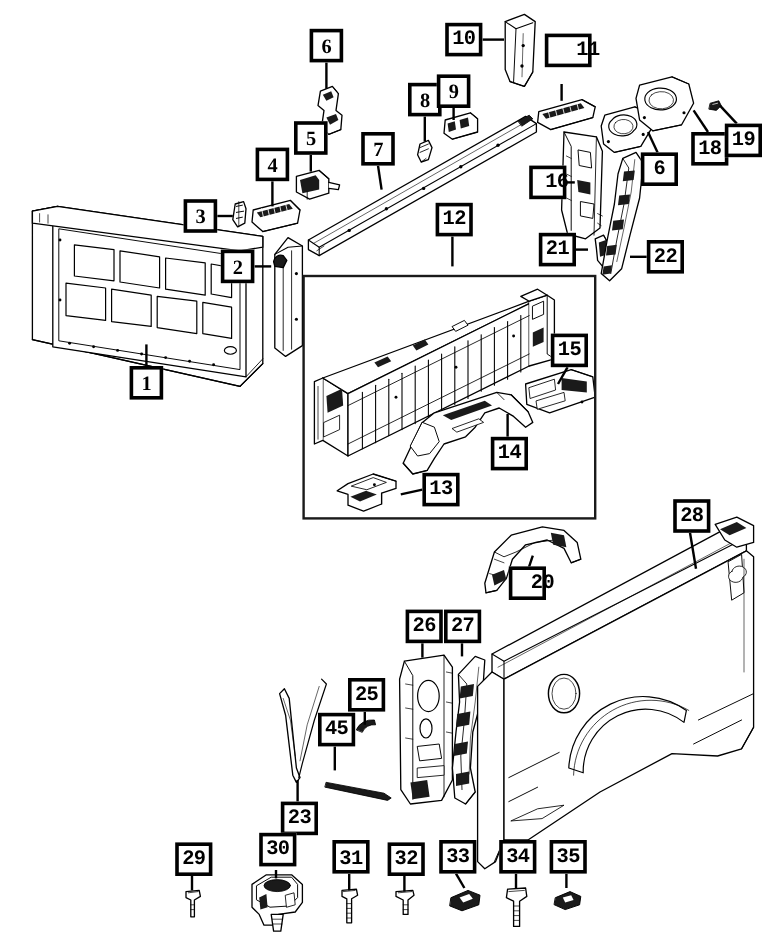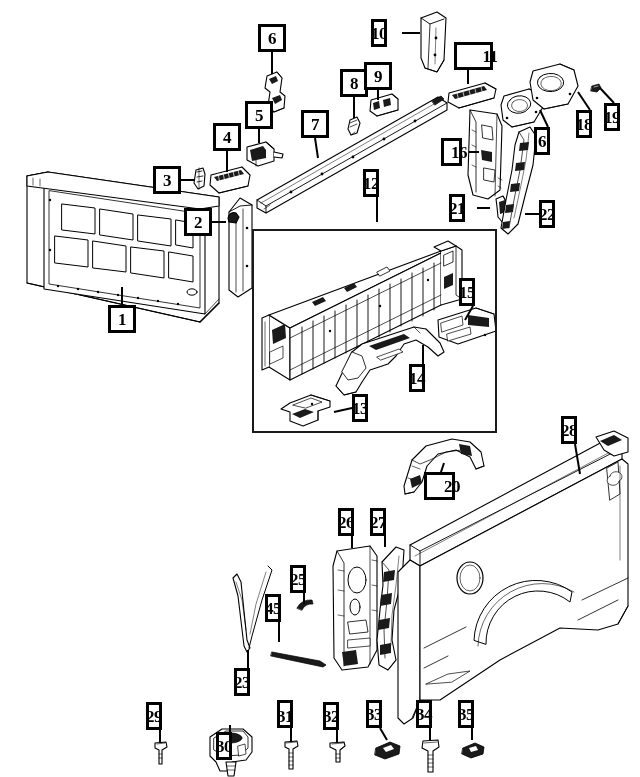--- a/index.html
+++ b/index.html
@@ -6,21 +6,21 @@
   body{width:640px;height:777px;position:relative;overflow:hidden;
        font-family:"Liberation Sans",sans-serif;}
   #stage{position:absolute;left:0;top:0;width:640px;height:777px;}
   svg.art{position:absolute;left:0;top:0;width:640px;height:777px;overflow:visible;}
   
   .callout{position:absolute;width:28px;height:28px;border:3px solid #000;
            background:#fff;box-sizing:border-box;display:flex;
            align-items:center;justify-content:center;
            font-family:"Liberation Serif",serif;font-weight:bold;
            font-size:17px;line-height:1;color:#000;letter-spacing:-0.5px;}
-  .callout.w2{width:16px;}
+  .callout.w2{width:31px;font-family:Liberation Mono, monospace;}
   .inset-box{position:absolute;border:2px solid #1a1a1a;background:transparent;
              box-sizing:border-box;}
 </style>
 </head>
 <body>
 
 <div id="stage">
 
   <svg class="art" viewBox="0 0 640 777">
     <g fill="none" stroke="#000" stroke-width="1.1" stroke-linejoin="round" stroke-linecap="round">
@@ -466,21 +466,21 @@
       </div>
       <div class="callout" style="left: 340px; top: 69px;">
         <span>8</span>
       </div>
       <div class="callout" style="left: 364px; top: 62px;">
         <span>9</span>
       </div>
       <div class="callout w2" style="left: 371px; top: 19px;">
         <span>10</span>
       </div>
-      <div class="callout w2" style="left: 454px; top: 42px; padding-left: 33px;">
+      <div class="callout w2" style="left: 454px; top: 28px; padding-left: 33px;">
         <span>11</span>
       </div>
       <div class="callout w2" style="left: 363px; top: 169px;">
         <span>12</span>
       </div>
       <div class="callout w2" style="left: 352px; top: 394px;">
         <span>13</span>
       </div>
       <div class="callout w2" style="left: 409px; top: 364px;">
         <span>14</span>
@@ -523,21 +523,21 @@
       </div>
       <div class="callout w2" style="left: 370px; top: 508px;">
         <span>27</span>
       </div>
       <div class="callout w2" style="left: 561px; top: 416px;">
         <span>28</span>
       </div>
       <div class="callout w2" style="left: 146px; top: 702px;">
         <span>29</span>
       </div>
-      <div class="callout w2" style="left: 216px; top: 732px;">
+      <div class="callout w2" style="left: 216px; top: 694px;">
         <span>30</span>
       </div>
       <div class="callout w2" style="left: 277px; top: 700px; align-items: flex-end;">
         <span>31</span>
       </div>
       <div class="callout w2" style="left: 323px; top: 702px;">
         <span>32</span>
       </div>
       <div class="callout w2" style="left: 366px; top: 700px;">
         <span>33</span>

